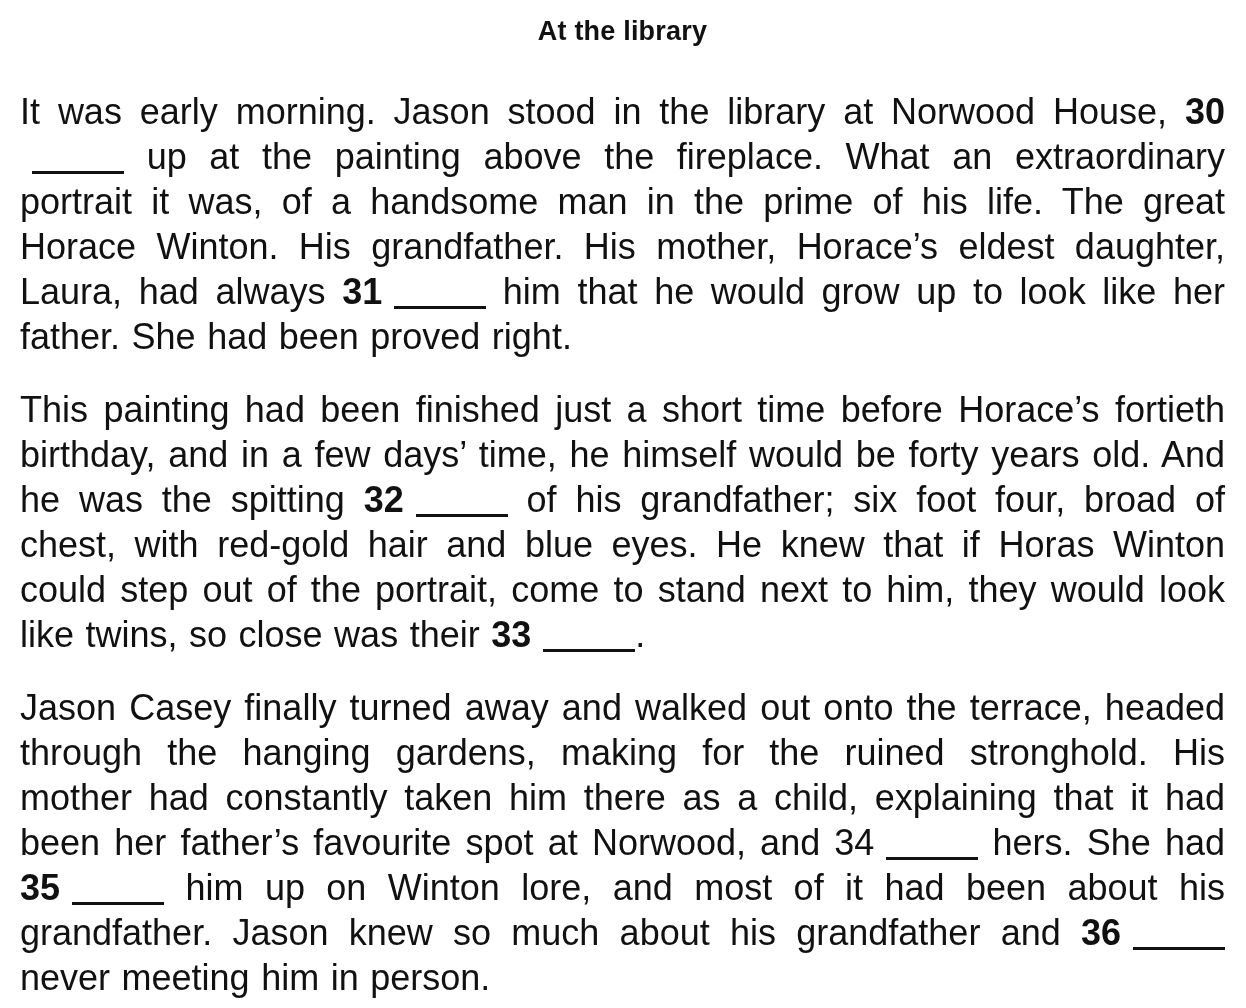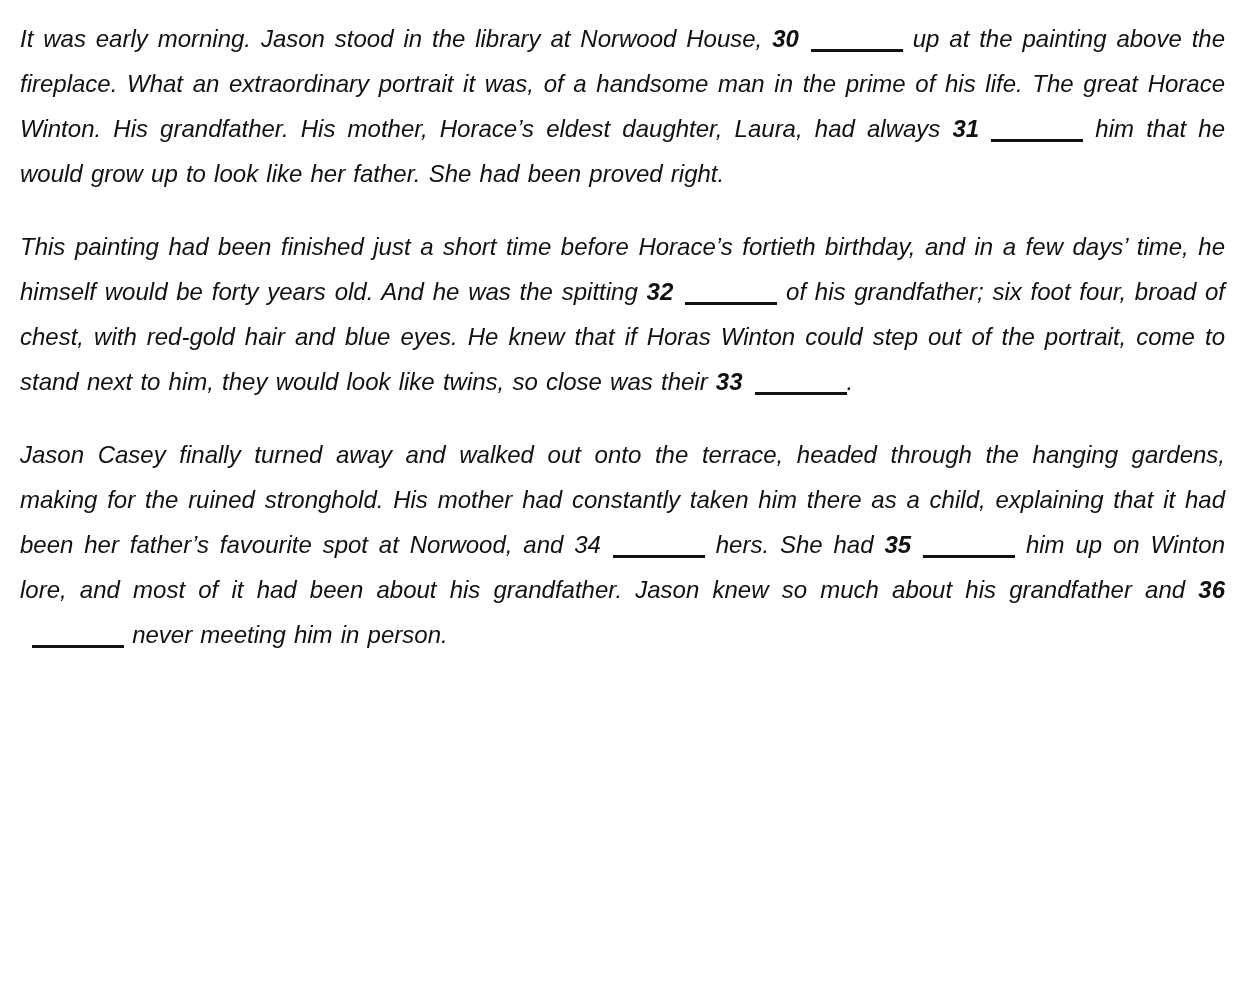--- a/index.html
+++ b/index.html
@@ -22,27 +22,26 @@
     font-weight: 800;
     text-align: center;
     color: #111111;
     margin: 0 0 42px 0;
     letter-spacing: 0.2px;
   }
   .passage {
     width: 100%;
   }
   .para {
-    font-size: 24px;
+    font-size: 36px;
     line-height: 45px;
     text-align: justify;
     color: #111111;
     margin: 0 0 28px 0;
     word-spacing: 1.5px;
-    font-style: italic;
   }
   .para:last-child {
     margin-bottom: 8px;
   }
   .gap-num {
     font-weight: 700;
     white-space: nowrap;
   }
   .gap-num.regular {
     font-weight: 400;
@@ -53,18 +52,19 @@
     height: 2px;
     border-bottom: 3px solid #111111;
     margin-left: 12px;
     vertical-align: -5px;
   }
 </style>
 </head>
 <body>
 
 <div class="page">
+  <h1 class="title">At the library</h1>
   <div class="passage">
       <p class="para">It was early morning. Jason stood in the library at Norwood House, <span class="gap-num">30</span><span class="blank"></span> up at the painting above the fireplace. What an extraordinary portrait it was, of a handsome man in the prime of his life. The great Horace Winton. His grandfather. His mother, Horace’s eldest daughter, Laura, had always <span class="gap-num">31</span><span class="blank"></span> him that he would grow up to look like her father. She had been proved right.</p>
       <p class="para">This painting had been finished just a short time before Horace’s fortieth birthday, and in a few days’ time, he himself would be forty years old. And he was the spitting <span class="gap-num">32</span><span class="blank"></span> of his grandfather; six foot four, broad of chest, with red-gold hair and blue eyes. He knew that if Horas Winton could step out of the portrait, come to stand next to him, they would look like twins, so close was their <span class="gap-num">33</span><span class="blank"></span>.</p>
       <p class="para">Jason Casey finally turned away and walked out onto the terrace, headed through the hanging gardens, making for the ruined stronghold. His mother had constantly taken him there as a child, explaining that it had been her father’s favourite spot at Norwood, and <span class="gap-num regular">34</span><span class="blank"></span> hers. She had <span class="gap-num">35</span><span class="blank"></span> him up on Winton lore, and most of it had been about his grandfather. Jason knew so much about his grandfather and <span class="gap-num">36</span><span class="blank"></span> never meeting him in person.</p>
     </div>
 </div>
 
 </body></html>

